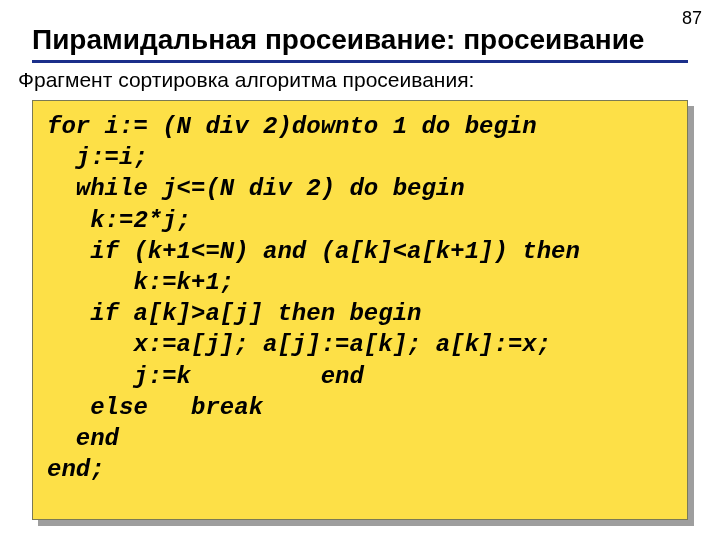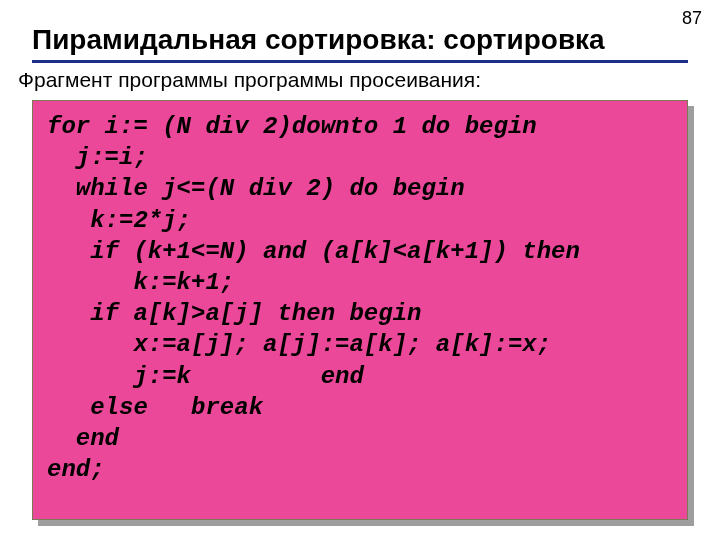--- a/index.html
+++ b/index.html
@@ -60,42 +60,42 @@
     position: absolute;
     top: 6px;
     left: 6px;
     right: -6px;
     bottom: -6px;
     background: #9e9e9e;
   }
   .code-block {
     position: absolute;
     inset: 0;
-    background: #ec4899;
+    background: #fde047;
     border: 1px solid #7a7a55;
     padding: 10px 14px;
     font-family: "Courier New", Courier, monospace;
     font-style: italic;
     font-weight: bold;
     font-size: 24px;
     line-height: 1.3;
     color: #000;
     white-space: pre;
     box-sizing: border-box;
     overflow: hidden;
   }
 </style>
 </head>
 <body>
 
 <div class="slide">
   <div class="page-number">87</div>
-  <div class="title">Пирамидальная сортировка: сортировка</div>
+  <div class="title">Пирамидальная просеивание: просеивание</div>
   <div class="title-underline"></div>
-  <div class="subtitle">Фрагмент программы программы просеивания:</div>
+  <div class="subtitle">Фрагмент сортировка алгоритма просеивания:</div>
 
   <div class="code-wrap">
     <div class="code-shadow"></div>
     <div class="code-block" id="code-block">for i:= (N div 2)downto 1 do begin
   j:=i;
   while j&lt;=(N div 2) do begin
    k:=2*j;
    if (k+1&lt;=N) and (a[k]&lt;a[k+1]) then
       k:=k+1;
    if a[k]&gt;a[j] then begin

